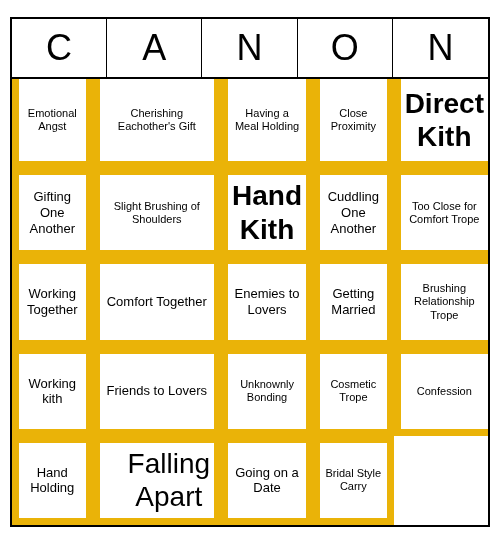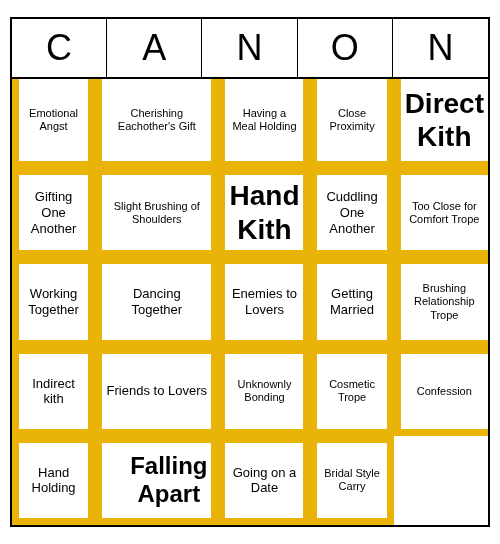--- a/index.html
+++ b/index.html
@@ -51,21 +51,21 @@
     }
     .bingo-cell:nth-child(-n+5) {
       border-top: none;
     }
     .bingo-cell span {
       display: block;
       width: 100%;
     }
     .size-small { font-size: 11px; }
     .size-medium { font-size: 13px; }
-    .size-large { font-size: 24px; font-weight: bold; margin-left: 24px; }
+    .size-large { font-size: 28px; font-weight: normal; margin-left: 24px; }
     .size-xlarge { font-size: 28px; font-weight: bold; }
   </style>
 </head>
 <body>
 
 <div class="bingo-card">
   <div class="bingo-header">
   <div class="bingo-header-cell">C</div>
       <div class="bingo-header-cell">A</div>
       <div class="bingo-header-cell">N</div>
@@ -100,33 +100,33 @@
       <div class="bingo-cell">
         <span class="size-medium">Cuddling One Another</span>
       </div>
       <div class="bingo-cell">
         <span class="size-small">Too Close for Comfort Trope</span>
       </div>
       <div class="bingo-cell">
         <span class="size-medium">Working Together</span>
       </div>
       <div class="bingo-cell">
-        <span class="size-medium">Dancing Together</span>
+        <span class="size-medium">Comfort Together</span>
       </div>
       <div class="bingo-cell">
         <span class="size-medium">Enemies to Lovers</span>
       </div>
       <div class="bingo-cell">
         <span class="size-medium">Getting Married</span>
       </div>
       <div class="bingo-cell">
         <span class="size-small">Brushing Relationship Trope</span>
       </div>
       <div class="bingo-cell">
-        <span class="size-medium">Indirect kith</span>
+        <span class="size-medium">Working kith</span>
       </div>
       <div class="bingo-cell">
         <span class="size-medium">Friends to Lovers</span>
       </div>
       <div class="bingo-cell">
         <span class="size-small">Unknownly Bonding</span>
       </div>
       <div class="bingo-cell">
         <span class="size-small">Cosmetic Trope</span>
       </div>

